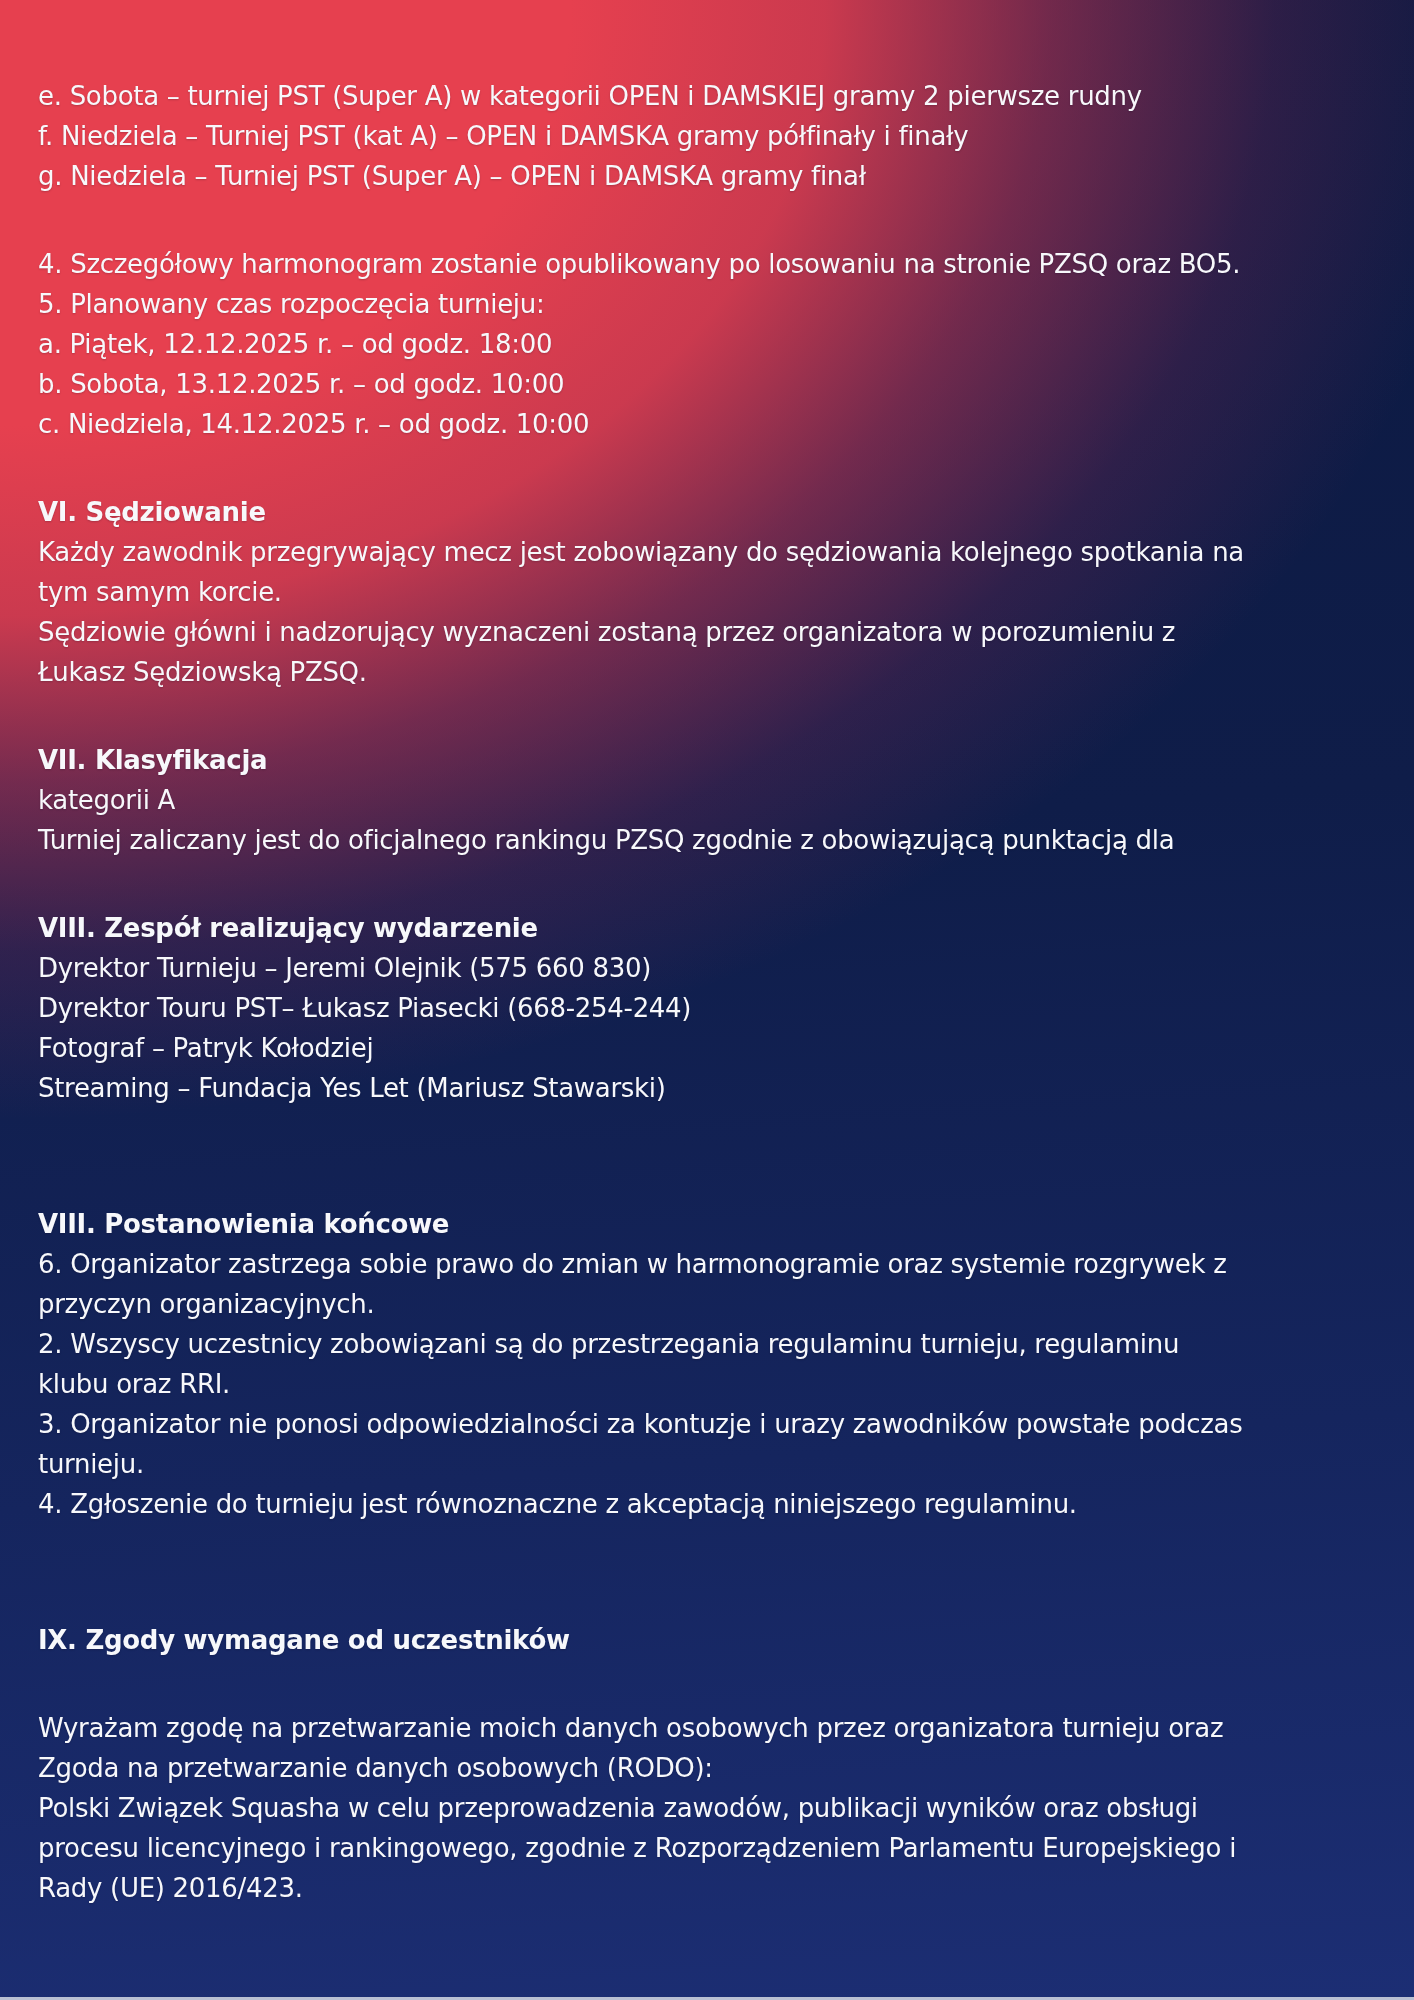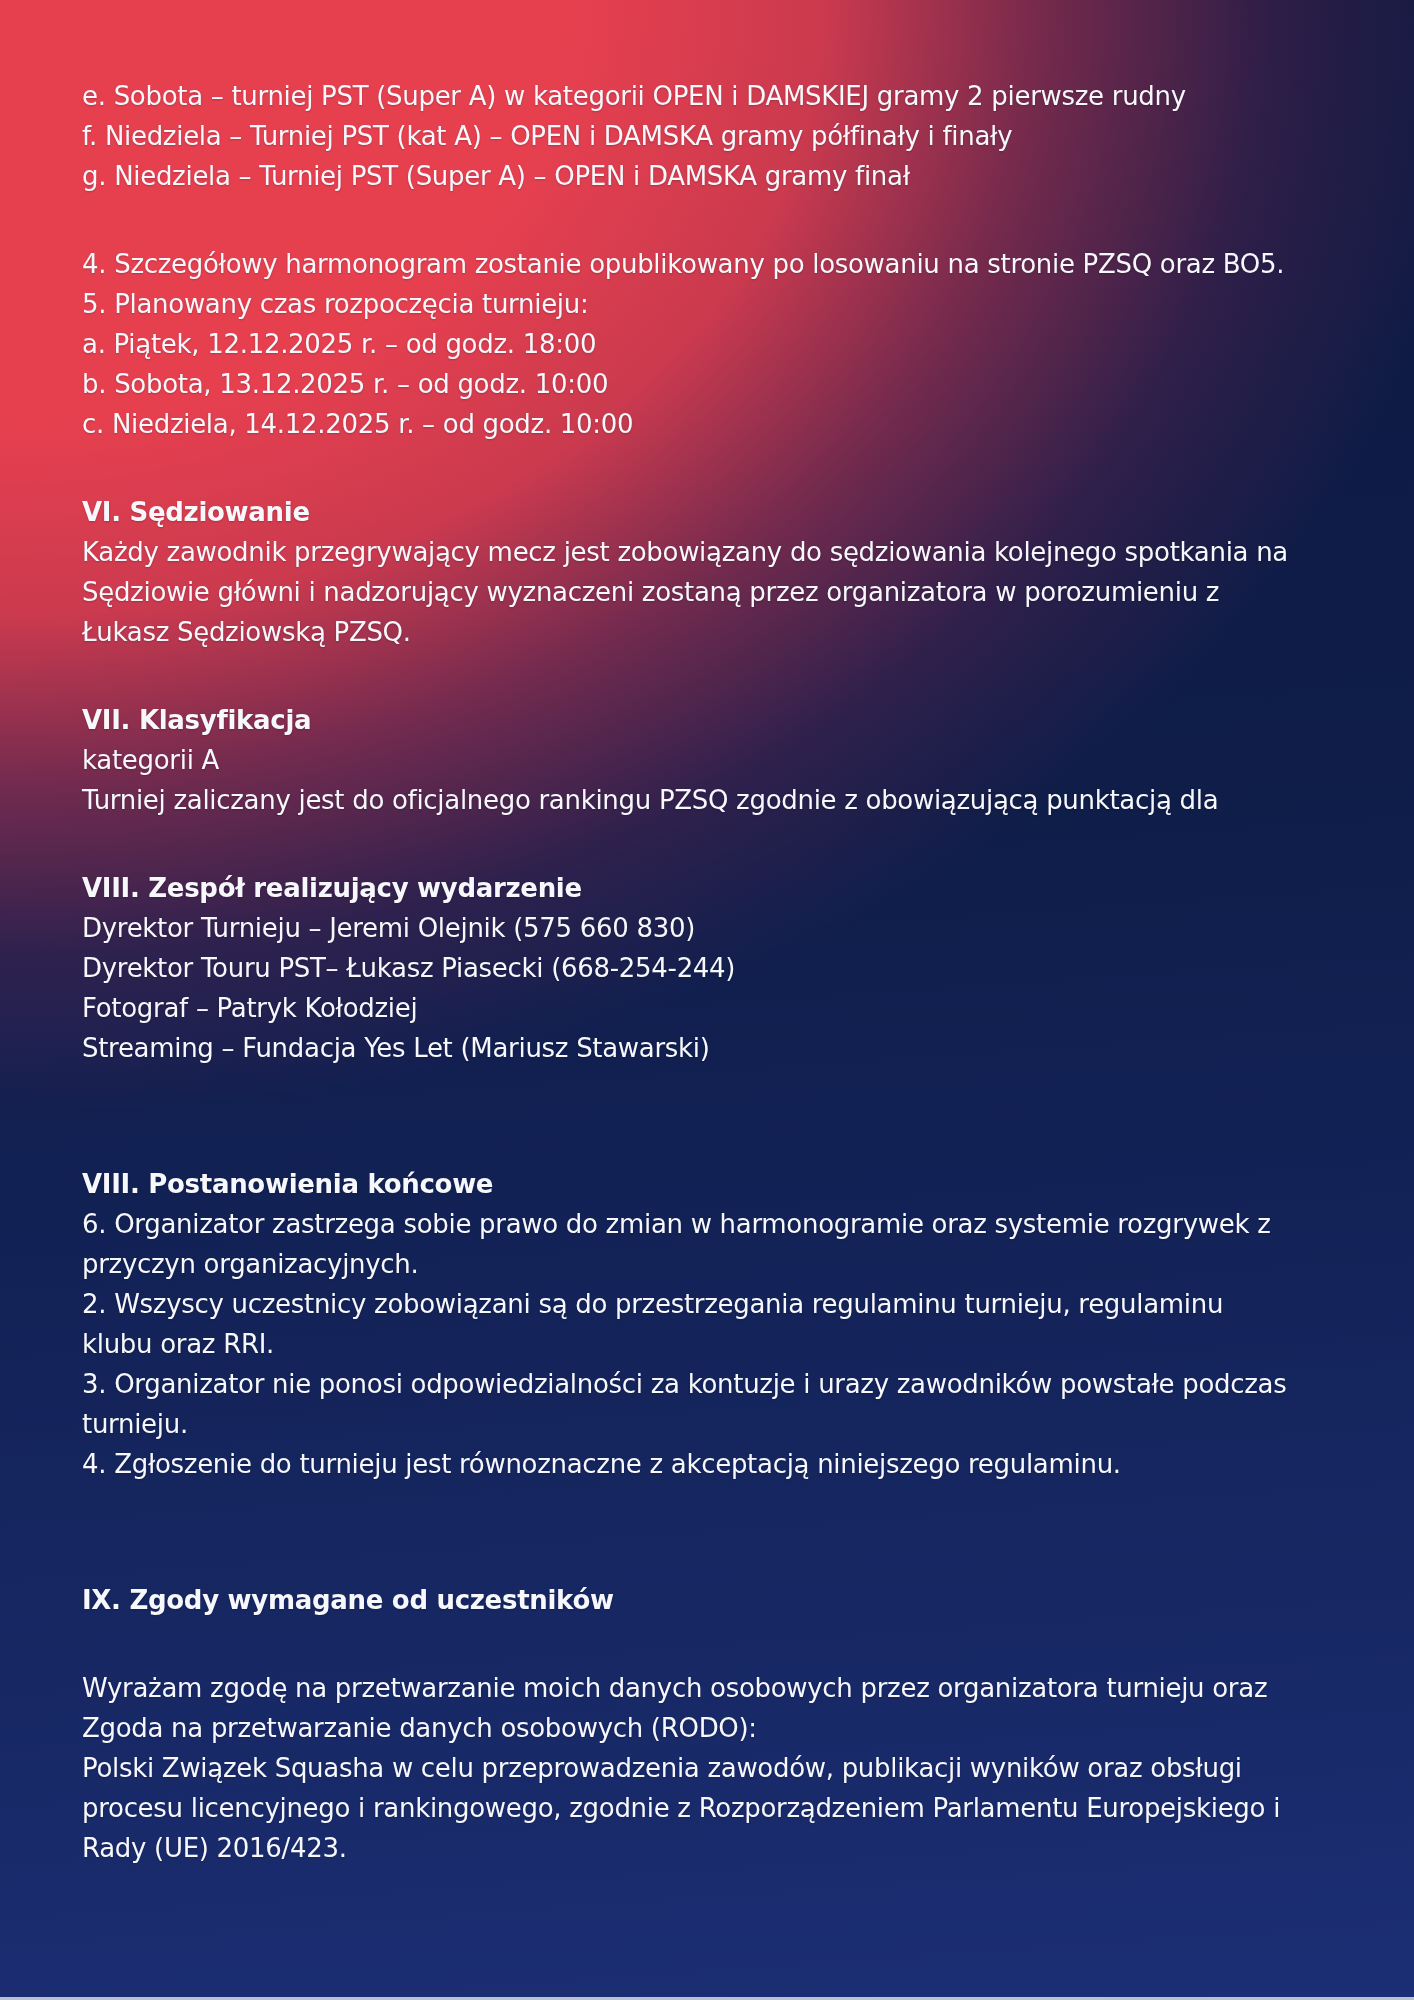--- a/index.html
+++ b/index.html
@@ -31,21 +31,20 @@
         #15255e 72%,
         #1c2e74 100%);
   }
   .doc {
     position: absolute;
     top: 76px;
     left: 38px;
     right: 30px;
     color: #f7f8fb;
     text-shadow: 0 1px 2px rgba(20, 10, 30, 0.22);
-    margin-left: 44px;
   }
   .ln {
     height: 40px;
     line-height: 40px;
     font-size: 26px;
     letter-spacing: -0.3px;
     white-space: nowrap;
     font-weight: 400;
   }
   .ln.bold {
@@ -73,20 +72,21 @@
       <div class="ln">g. Niedziela – Turniej PST (Super A) – OPEN i DAMSKA gramy finał</div>
       <div class="ln blank"></div>
       <div class="ln">4. Szczegółowy harmonogram zostanie opublikowany po losowaniu na stronie PZSQ oraz BO5.</div>
       <div class="ln">5. Planowany czas rozpoczęcia turnieju:</div>
       <div class="ln">a. Piątek, 12.12.2025 r. – od godz. 18:00</div>
       <div class="ln">b. Sobota, 13.12.2025 r. – od godz. 10:00</div>
       <div class="ln">c. Niedziela, 14.12.2025 r. – od godz. 10:00</div>
       <div class="ln blank"></div>
       <div class="ln bold">VI. Sędziowanie</div>
       <div class="ln">Każdy zawodnik przegrywający mecz jest zobowiązany do sędziowania kolejnego spotkania na</div>
+      <div class="ln">tym samym korcie.</div>
       <div class="ln">Sędziowie główni i nadzorujący wyznaczeni zostaną przez organizatora w porozumieniu z</div>
       <div class="ln">Łukasz Sędziowską PZSQ.</div>
       <div class="ln blank"></div>
       <div class="ln bold">VII. Klasyfikacja</div>
       <div class="ln">kategorii A</div>
       <div class="ln">Turniej zaliczany jest do oficjalnego rankingu PZSQ zgodnie z obowiązującą punktacją dla</div>
       <div class="ln blank"></div>
       <div class="ln bold">VIII. Zespół realizujący wydarzenie</div>
       <div class="ln">Dyrektor Turnieju – Jeremi Olejnik (575 660 830)</div>
       <div class="ln">Dyrektor Touru PST– Łukasz Piasecki (668-254-244)</div>

